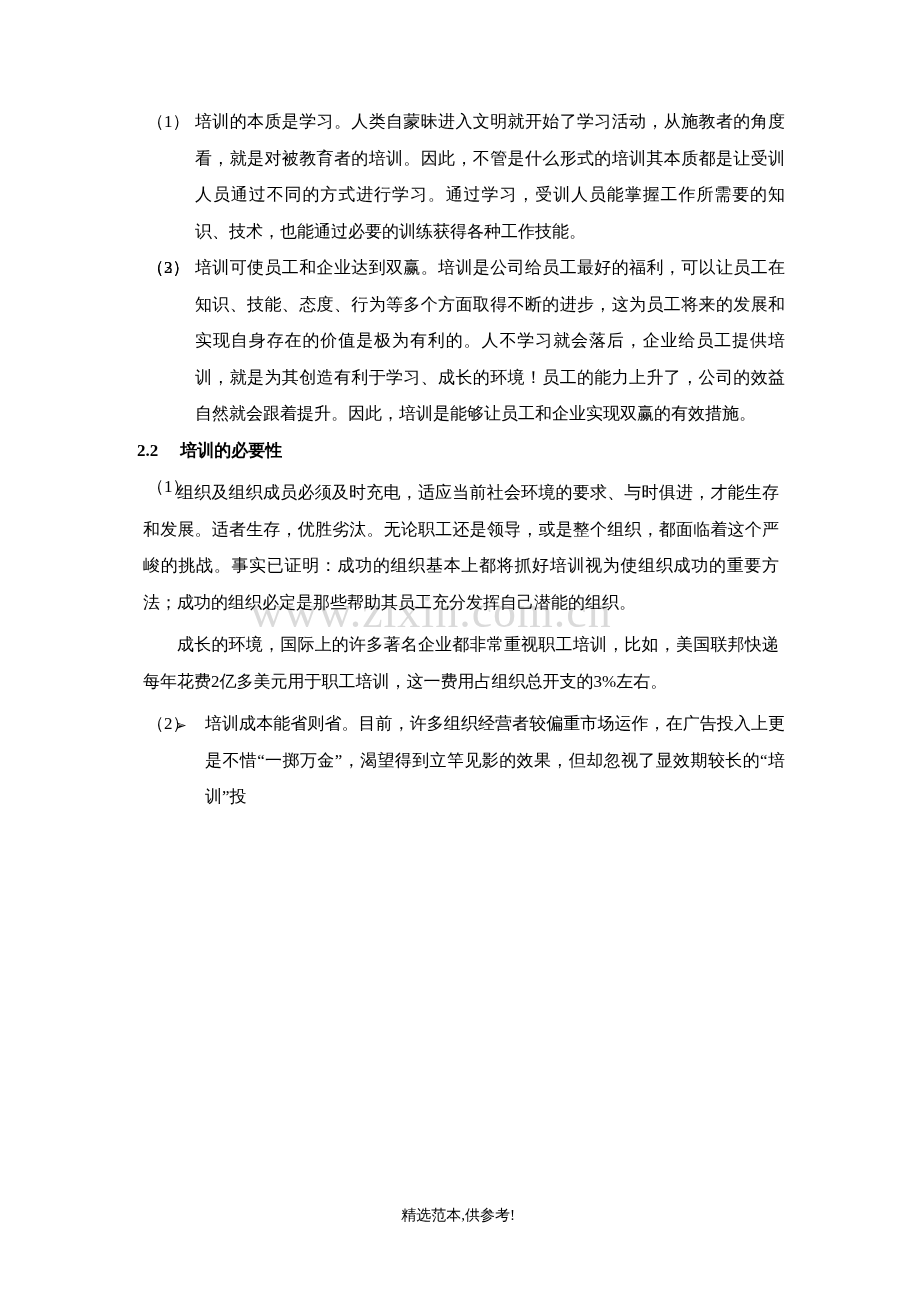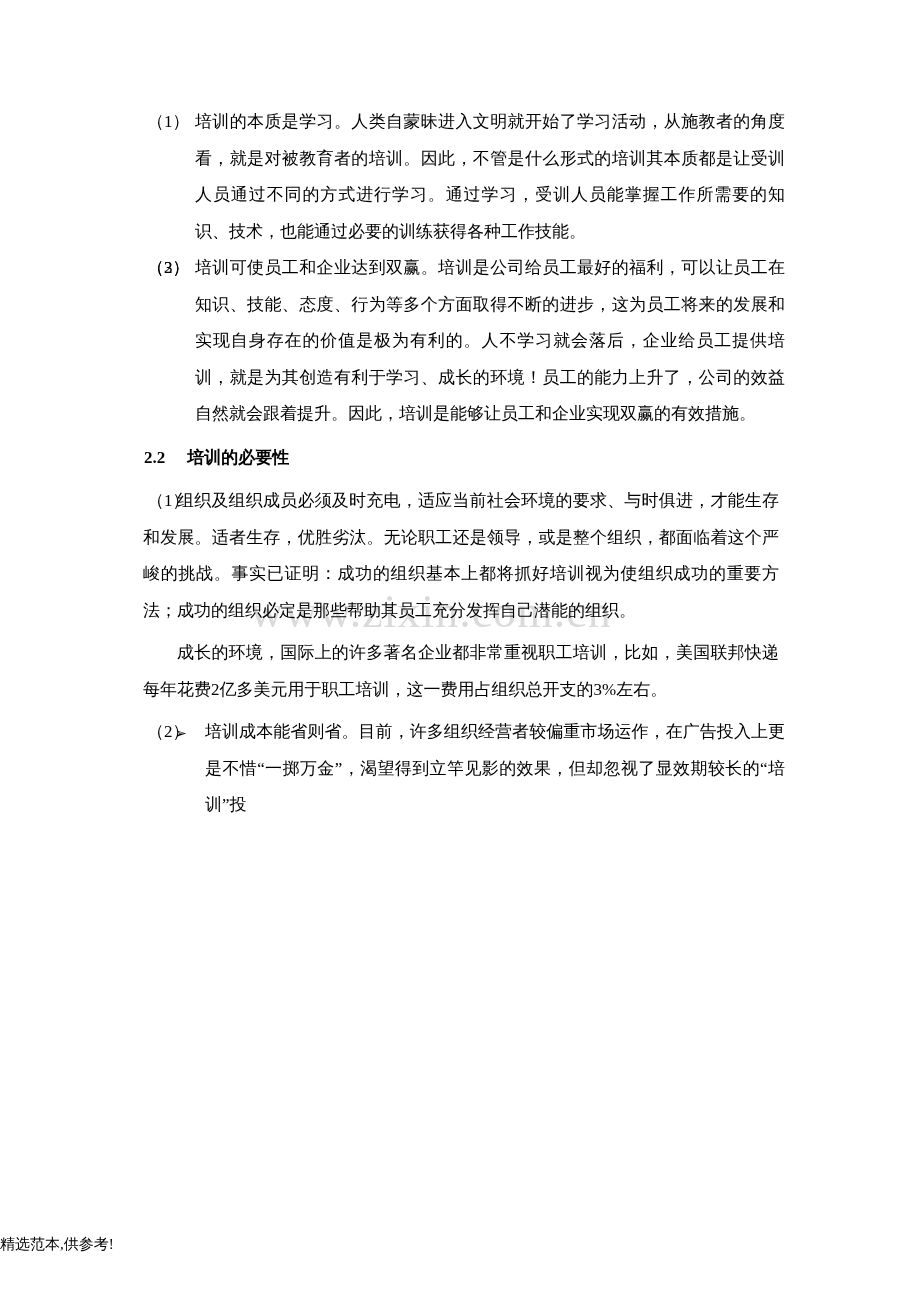--- a/index.html
+++ b/index.html
@@ -14,34 +14,34 @@
   }
 
   .content {
     position:absolute; left:137px; top:104px; width:648px;
     font-size:17px; line-height:36.5px; text-align:justify; z-index:2;
   }
 
   .num-item { position:relative; padding-left:58px; margin:0; }
   .num-item .num { position:absolute; left:10px; top:0; }
 
-  .heading { font-weight:bold; margin:7px; }
+  .heading { font-weight:bold; margin:0; }
   .heading .h-num { margin-right:22px; }
 
   .indent-para { margin:6px; text-indent:2em; }
 
   .bullet-item { position:relative; padding-left:68px; margin:0; }
   .bullet-item .marker {
     position:absolute; left:38px; top:1px;
     font-family:"DejaVu Sans",sans-serif; font-size:14px;
   }
 
   .footer {
-    position:absolute; left:0; top:1235px; width:916px;
-    font-size:15px; z-index:2;
+    position:absolute; left:0; top:1206px; width:916px;
+    text-align:center; font-size:15px; z-index:2;
   }
 </style>
 </head>
 <body>
 
 <div class="page">
 
   <div class="watermark">www.zixin.com.cn</div>
 
   <div class="content">

